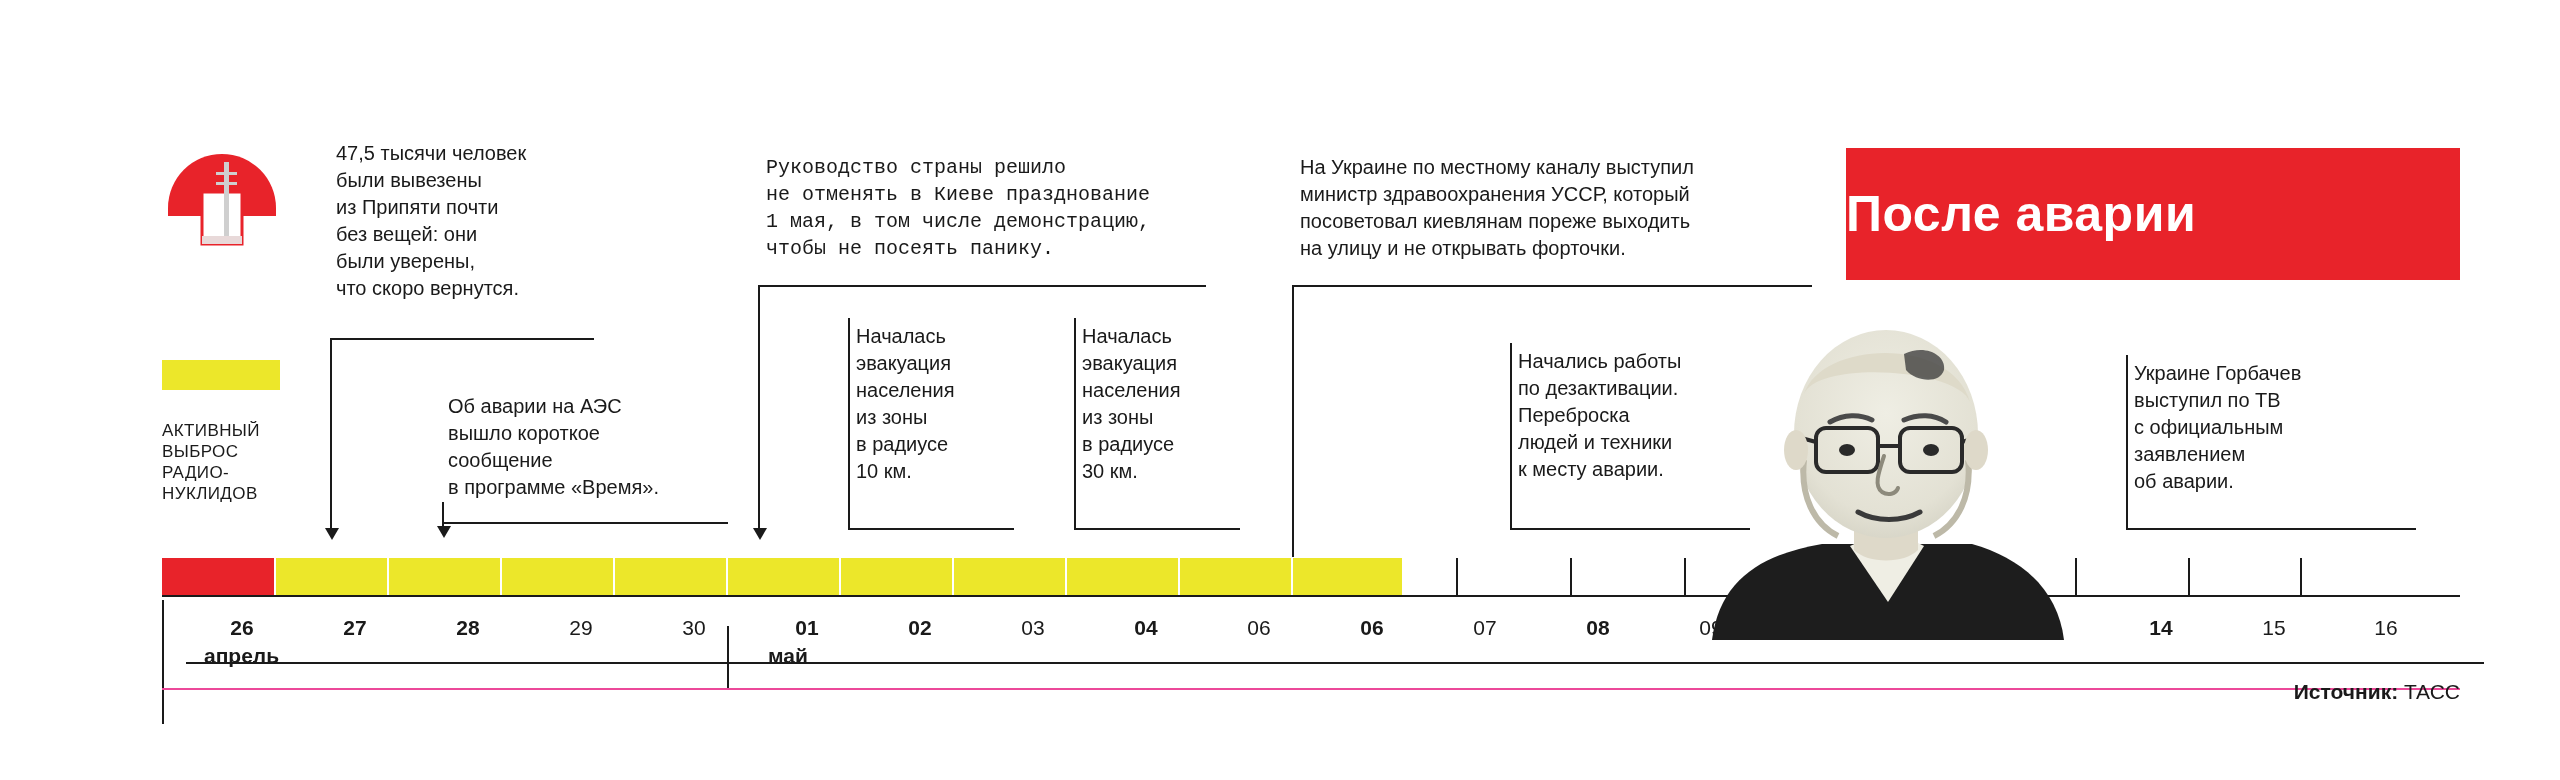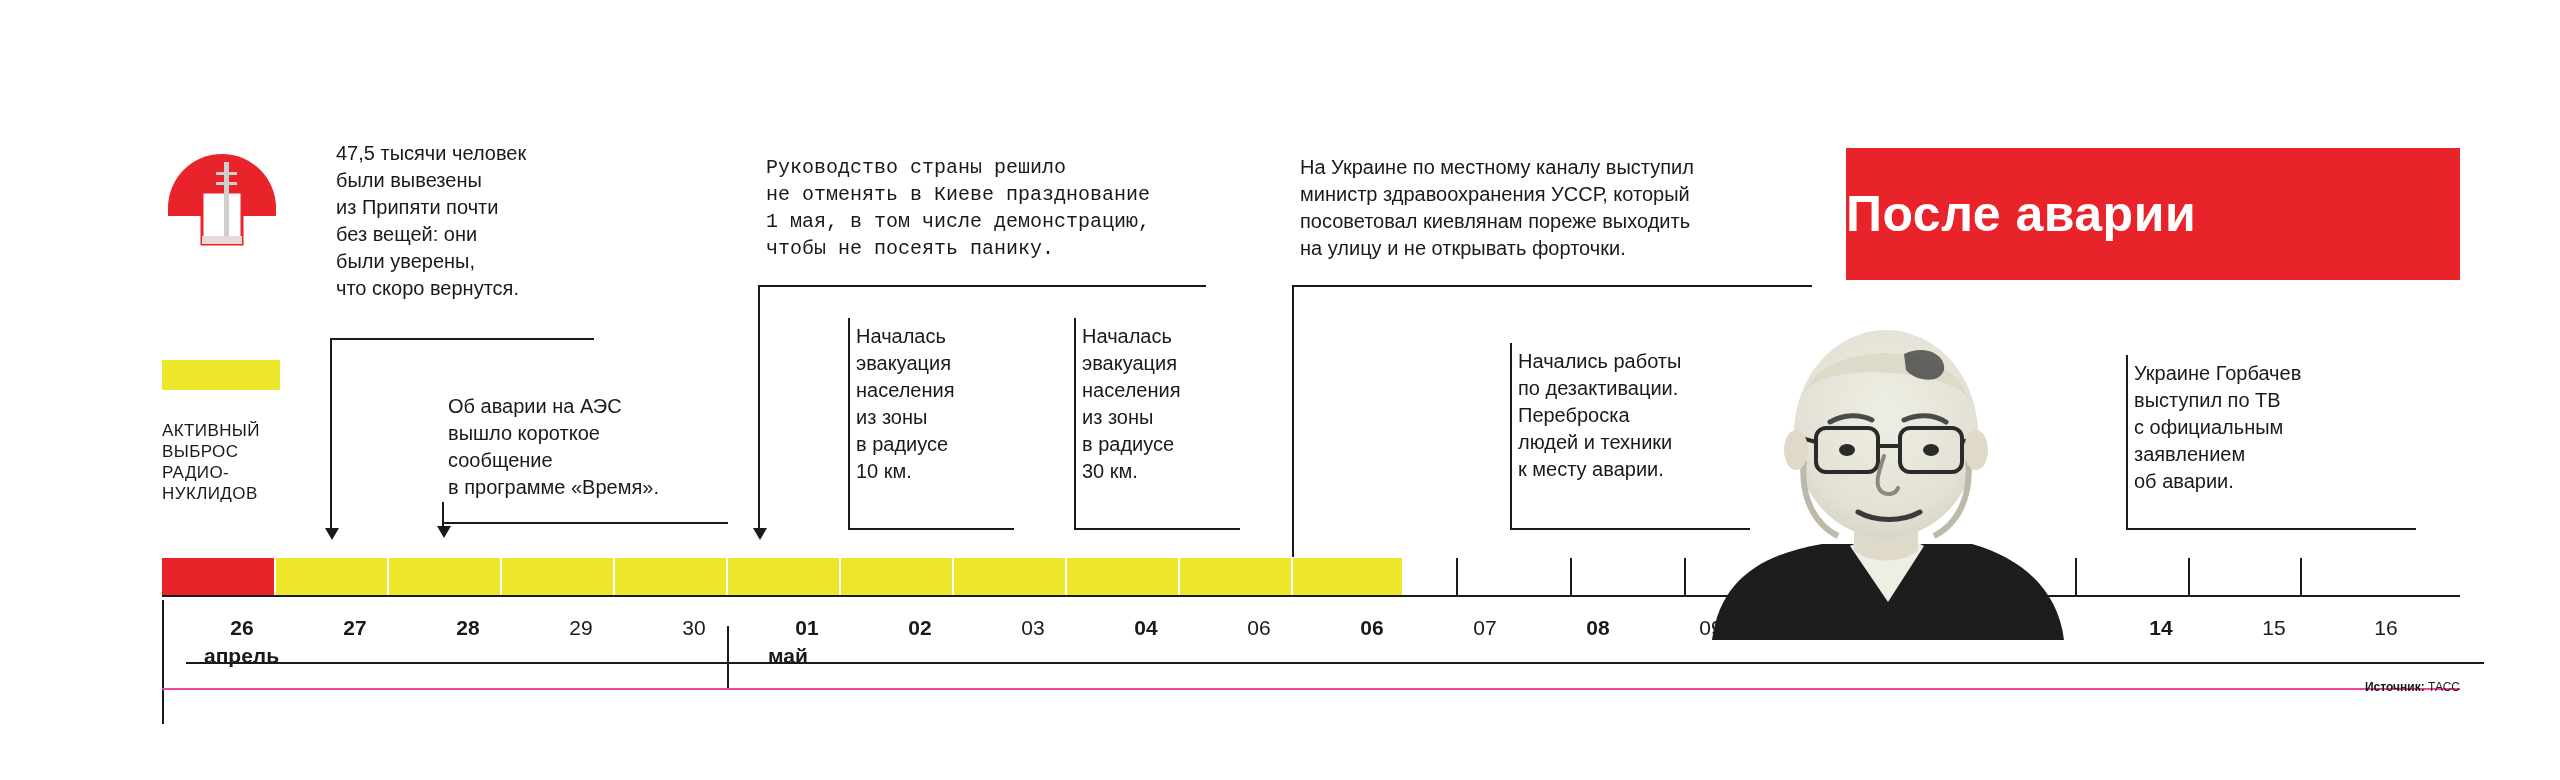--- a/index.html
+++ b/index.html
@@ -176,21 +176,21 @@
     border-top: 12px solid #1a1a1a;
     transform: translateX(-6px);
   }
 
   
   #source {
     left: 2180px;
     top: 680px;
     width: 280px;
     text-align: right;
-    font-size: 12px;
+    font-size: 21px;
     color: #1a1a1a;
   }
   #source b { font-weight: bold; }
 
   
   #portrait {
     left: 1672px;
     top: 310px;
     width: 420px;
     height: 330px;

